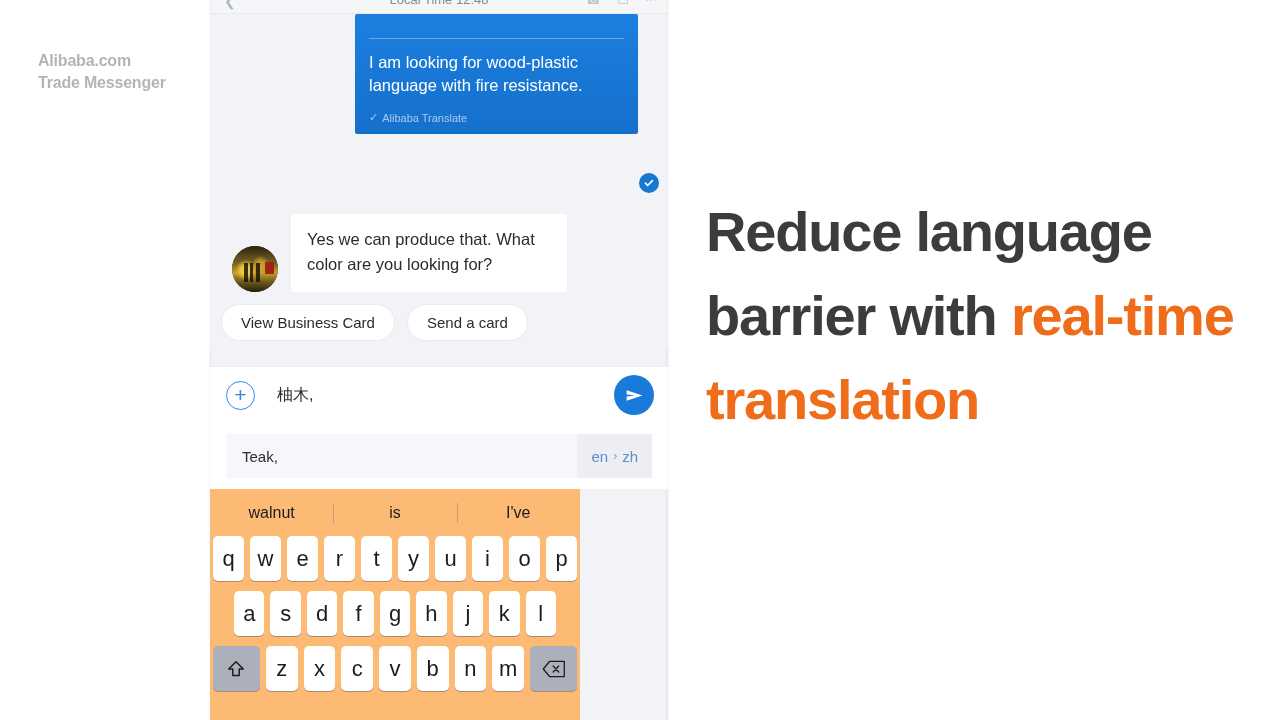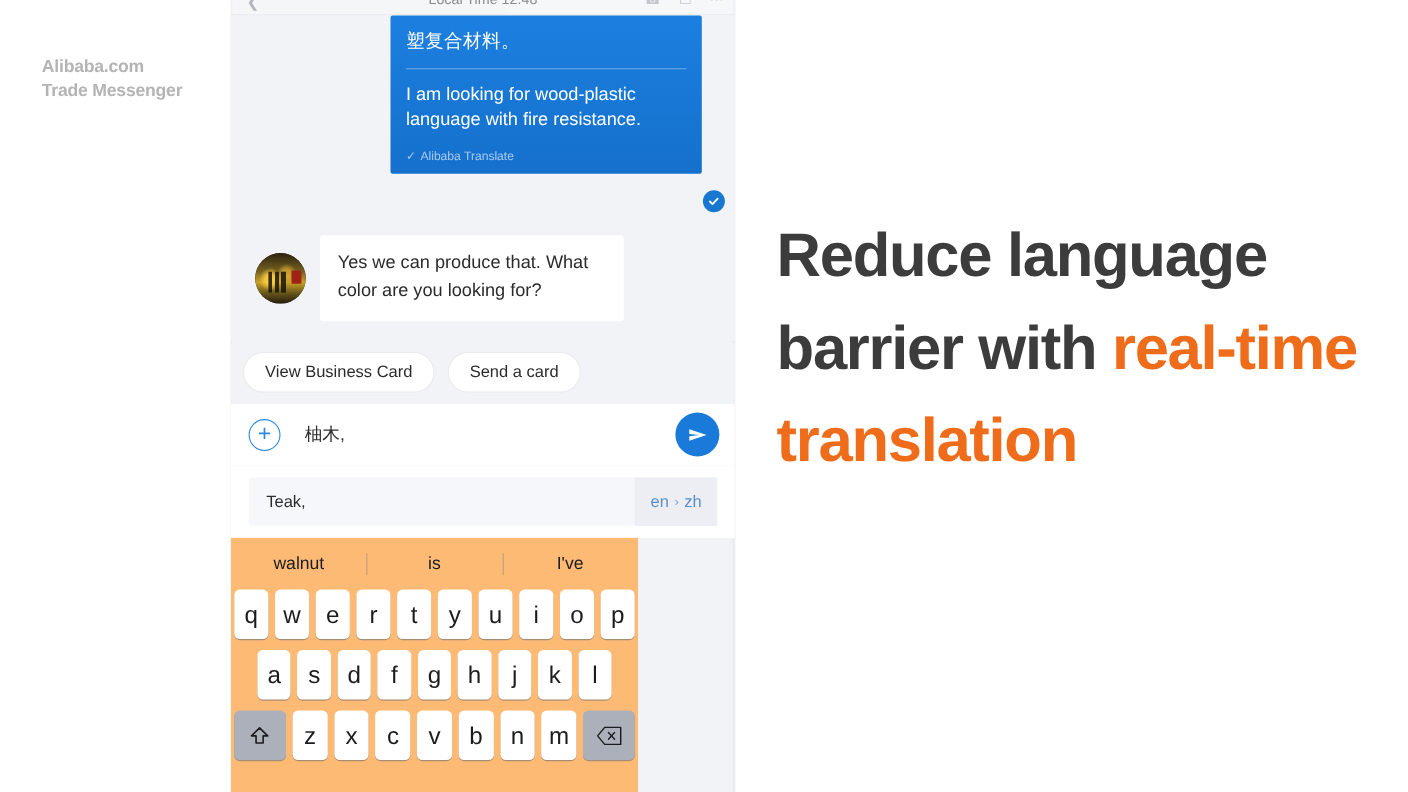--- a/index.html
+++ b/index.html
@@ -89,21 +89,21 @@
     position: absolute; right: 9px; top: 159px;
     width: 20px; height: 20px; border-radius: 50%;
     background: #1878d0;
     display: flex; align-items: center; justify-content: center;
   }
   .read-check svg { display:block; }
 
   
   .incoming {
     position: absolute; left: 22px; top: 200px;
-    display: flex; align-items: center; gap: 13px;
+    display: flex; align-items: flex-end; gap: 13px;
   }
   .avatar {
     width: 46px; height: 46px; border-radius: 50%;
     flex: none; overflow: hidden;
     background: #241c0c;
     position: relative;
   }
   .avatar .scene {
     position:absolute; inset:0;
     background:
@@ -125,21 +125,21 @@
     background: #ffffff;
     border-radius: 3px;
     padding: 13px 16px 15px 16px;
     width: 276px;
     font-size: 16.5px; line-height: 25px;
     color: #2b2b2b;
   }
 
   
   .pills {
-    position: absolute; left: 0; top: 312px; width: 458px; height: 52px;
+    position: absolute; left: 0; top: 296px; width: 458px; height: 52px;
     background: #f2f3f7;
     display: flex; align-items: center; gap: 12px;
     padding-left: 11px;
     overflow: hidden;
   }
   .pill {
     background: #ffffff;
     border: 1px solid #e9eaee;
     border-radius: 21px;
     height: 37px;
@@ -262,21 +262,20 @@
       <span class="nav-right">
         <span>☎</span>
         <span>☐</span>
         <span>⋯</span>
       </span>
     </div>
 
     <div class="msg-area">
 
       <div class="bubble-out">
-        <div class="zh">塑复合材料。</div>
         <div class="divider"></div>
         <div class="en">I am looking for wood-plastic language with fire resistance.</div>
         <div class="translate-tag">
           <span class="tick">✓</span>
           <span>Alibaba Translate</span>
         </div>
       </div>
 
       <div class="read-check">
         <svg width="12" height="12" viewBox="0 0 12 12">

